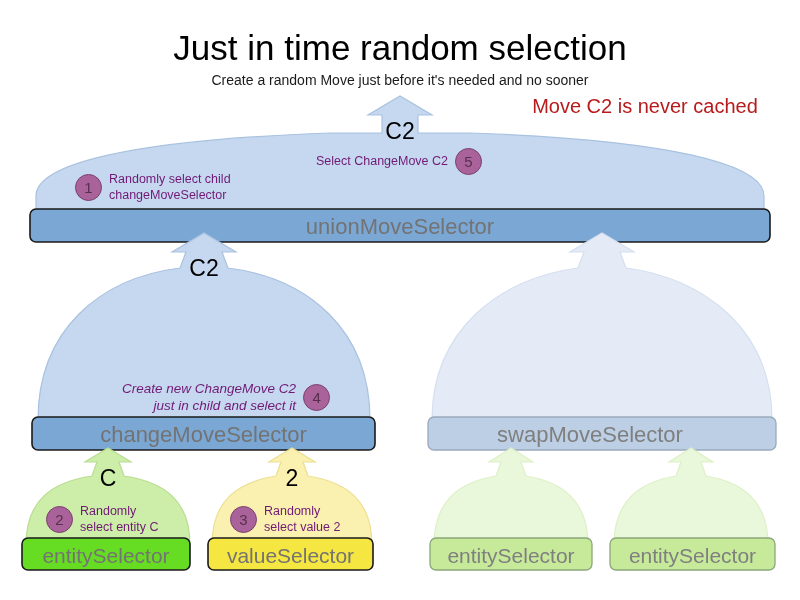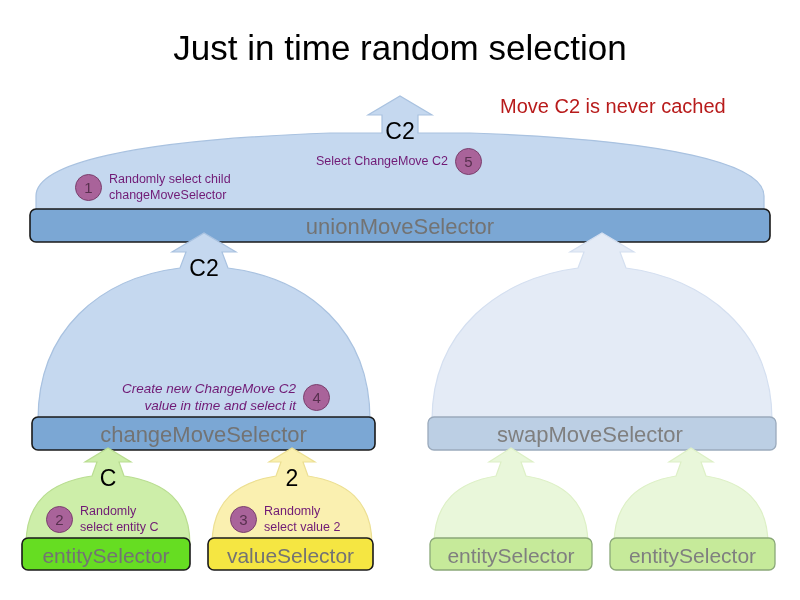--- a/index.html
+++ b/index.html
@@ -54,21 +54,21 @@
     text-align: center;
     font-size: 14px;
     color: #1a1a1a;
     white-space: nowrap;
   }
   .note-red {
     position: absolute;
     left: 500px;
     top: 95px;
     width: 290px;
-    text-align: left;
+    text-align: center;
     font-size: 20px;
     color: #b81b1b;
     white-space: nowrap;
   }
 
   .flow-label {
     position: absolute;
     font-size: 23px;
     color: #000000;
     text-align: center;
@@ -213,20 +213,21 @@
          L 701,462
          L 706,476
          C 742,482 768,500 768,545 Z" fill="#e9f7da" stroke="#ddf0c6" stroke-width="1.2"></path>
 
     <rect x="610" y="538" width="165" height="32" rx="6" ry="6" fill="#c6ea9a" stroke="#8aa878" stroke-width="1.3"></rect>
   </svg>
 
   <div class="layer-text">
 
     <div class="title">Just in time random selection</div>
+    <div class="subtitle">Create a random Move just before it's needed and no sooner</div>
     <div class="note-red">Move C2 is never cached</div>
 
     <div class="flow-label" style="left:365px; top:118px; width:70px;">C2</div>
     <div class="flow-label" style="left:169px; top:255px; width:70px;">C2</div>
     <div class="flow-label" style="left:73px; top:465px; width:70px;">C</div>
     <div class="flow-label" style="left:257px; top:465px; width:70px;">2</div>
 
     <div class="box-label" style="left:30px; top:216px; width:740px;">unionMoveSelector</div>
 
     <div class="box-label" style="left:32px; top:424px; width:343px;">changeMoveSelector</div>
@@ -253,21 +254,21 @@
       <div class="badge">5</div>
       <div class="annot-text right">
         <div>Select ChangeMove C2</div>
       </div>
     </div>
 
     <div class="annot rtl" style="left:122px; top:381px;">
       <div class="badge">4</div>
       <div class="annot-text right big">
         <div>Create new ChangeMove C2</div>
-        <div>value in time and select it</div>
+        <div>just in child and select it</div>
       </div>
     </div>
 
     <div class="annot" style="left:46px; top:504px;">
       <div class="badge">2</div>
       <div class="annot-text">
         <div>Randomly</div>
         <div>select entity C</div>
       </div>
     </div>

